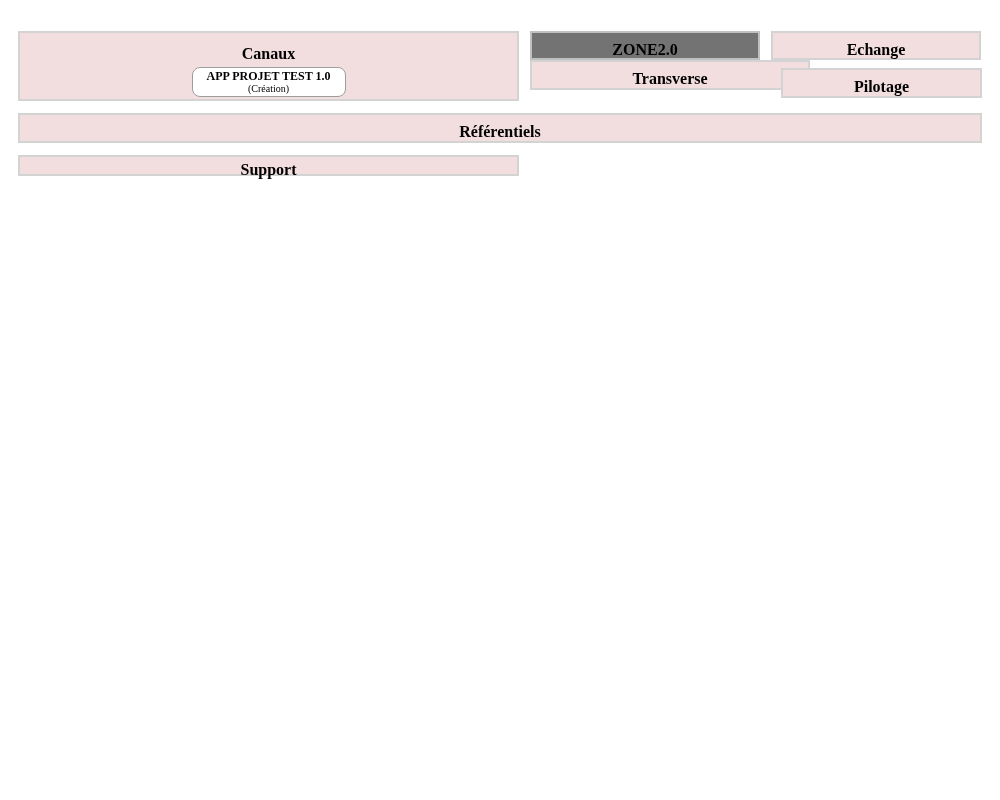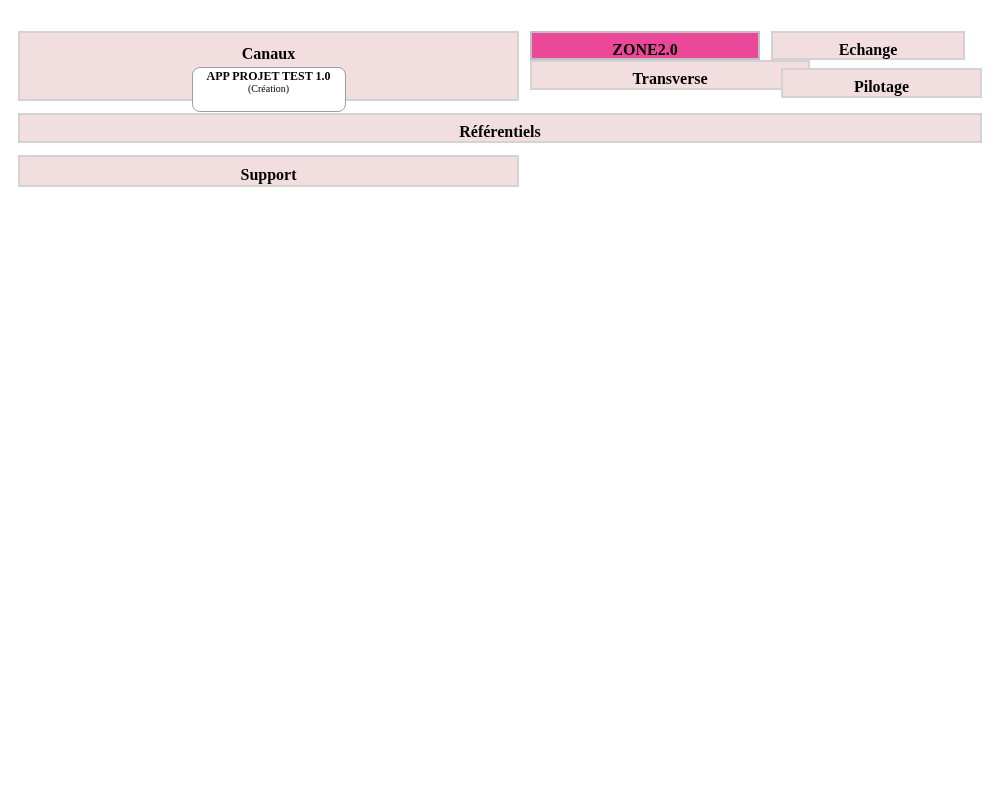--- a/index.html
+++ b/index.html
@@ -17,52 +17,52 @@
     overflow: hidden;
   }
   .zone {
     position: absolute;
     box-sizing: border-box;
     background: #f2dede;
     border: 2px solid #d3d3d3;
     text-align: center;
   }
   .zone.grey {
-    background: #ec4899;
+    background: #737373;
     border-color: #c0c0c0;
   }
   .zone-title {
     font-weight: bold;
     font-size: 16px;
     line-height: 18px;
     margin-top: 8px;
   }
   
   .bar {
     display: flex;
     align-items: center;
     justify-content: center;
   }
   
   .z-canaux       { left: 18px;  top: 31px;  width: 501px; height: 70px; padding-top: 4px; }
   .z-zone2        { left: 530px; top: 31px;  width: 230px; height: 29px; }
-  .z-echange      { left: 771px; top: 31px;  width: 194px; height: 29px; }
+  .z-echange      { left: 771px; top: 31px;  width: 210px; height: 29px; }
   .z-transverse   { left: 530px; top: 60px;  width: 280px; height: 30px; }
   .z-pilotage     { left: 781px; top: 68px;  width: 201px; height: 30px; }
   .z-referentiels { left: 18px;  top: 113px; width: 964px; height: 30px; text-align: right; }
-  .z-support      { left: 18px;  top: 155px; width: 501px; height: 32px; }
+  .z-support      { left: 18px;  top: 155px; width: 501px; height: 21px; }
 
   .app-node {
     box-sizing: border-box;
     width: 154px;
     margin: 4px auto 0 auto;
     background: #ffffff;
     border: 1px solid #9e9e9e;
     border-radius: 8px;
-    padding: 2px 4px 16px 4px;
+    padding: 2px 4px 1px 4px;
     cursor: pointer;
   }
   .app-name {
     font-weight: bold;
     font-size: 12px;
     line-height: 13px;
     white-space: nowrap;
   }
   .app-sub {
     font-size: 10px;

